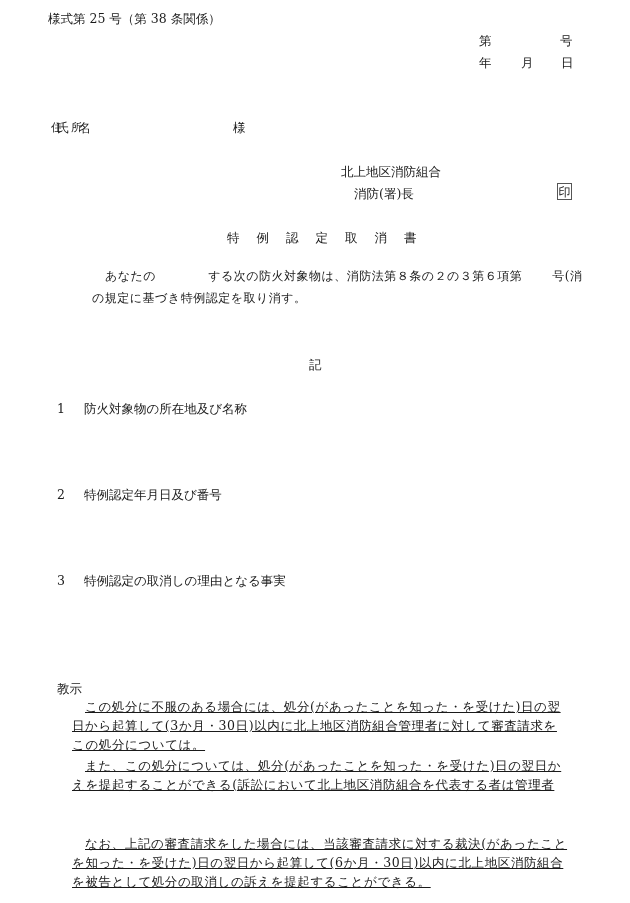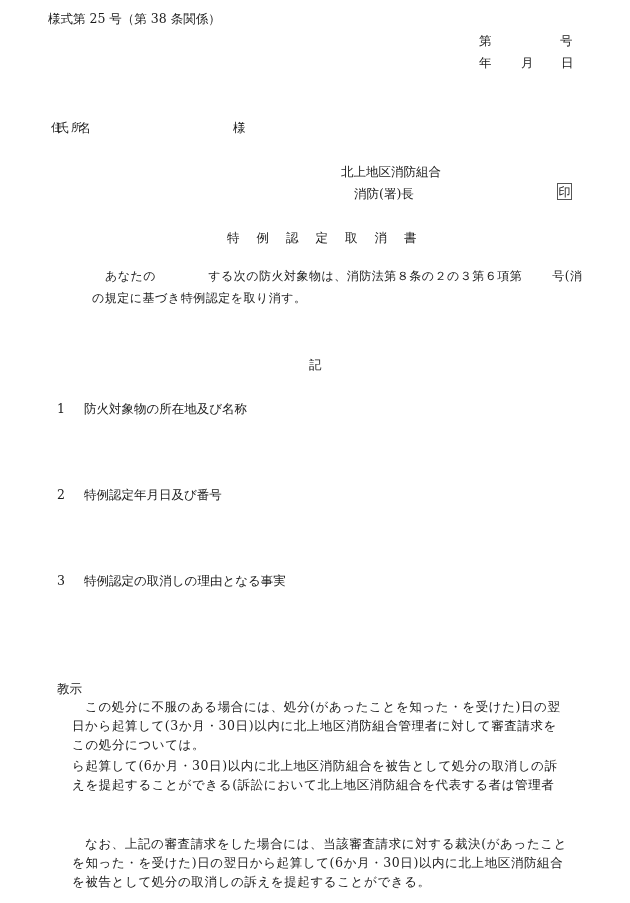--- a/index.html
+++ b/index.html
@@ -63,21 +63,21 @@
     .item2 { top: 489px; }
     .item3 { top: 575px; }
 
     .kyoji-head { left: 57px; top: 683px; font-size: 12.5px; }
 
     .kp { position: absolute; left: 72px; width: 505px; font-size: 12.5px; line-height: 19px; letter-spacing: 0.6px; }
     .kp .indent { display: inline-block; width: 13px; }
     .kp1 { top: 697px; }
     .kp2 { top: 756px; }
     .kp3 { top: 834px; }
-    .kp .line { display: block; white-space: nowrap; }
+    .kp .line { display: block; white-space: nowrap; text-decoration: underline; }
   </style>
 </head>
 <body>
 
 <div class="abs form-no">様式第 25 号（第 38 条関係）</div>
 
 <div class="abs num-row" style="left:479px;">第</div>
 <div class="abs num-row" style="left:560px;">号</div>
 
 <div class="abs date-row" style="left:479px;">年</div>
@@ -113,21 +113,21 @@
 
 <div class="abs kyoji-head">教示</div>
 
 <div class="kp kp1">
   <span class="line"><span class="indent"></span><span>この処分に不服のある場合には、処分(があったことを知った・を受けた)日の翌</span></span>
   <span class="line">日から起算して(3か月・30日)以内に北上地区消防組合管理者に対して審査請求を</span>
   <span class="line">この処分については。</span>
 </div>
 
 <div class="kp kp2">
-  <span class="line">ら起算して(6か月・30日)以内に北上地区消防組合を被告として処分の取消しの訴</span>
+  <span class="line"><span class="indent"></span><span>また、この処分については、処分(があったことを知った・を受けた)日の翌日か</span></span>
   <span class="line">えを提起することができる(訴訟において北上地区消防組合を代表する者は管理者</span>
 </div>
 
 <div class="kp kp3">
   <span class="line"><span class="indent"></span><span>なお、上記の審査請求をした場合には、当該審査請求に対する裁決(があったこと</span></span>
   <span class="line">を知った・を受けた)日の翌日から起算して(6か月・30日)以内に北上地区消防組合</span>
   <span class="line">を被告として処分の取消しの訴えを提起することができる。</span>
 </div>
 
 </body></html>

